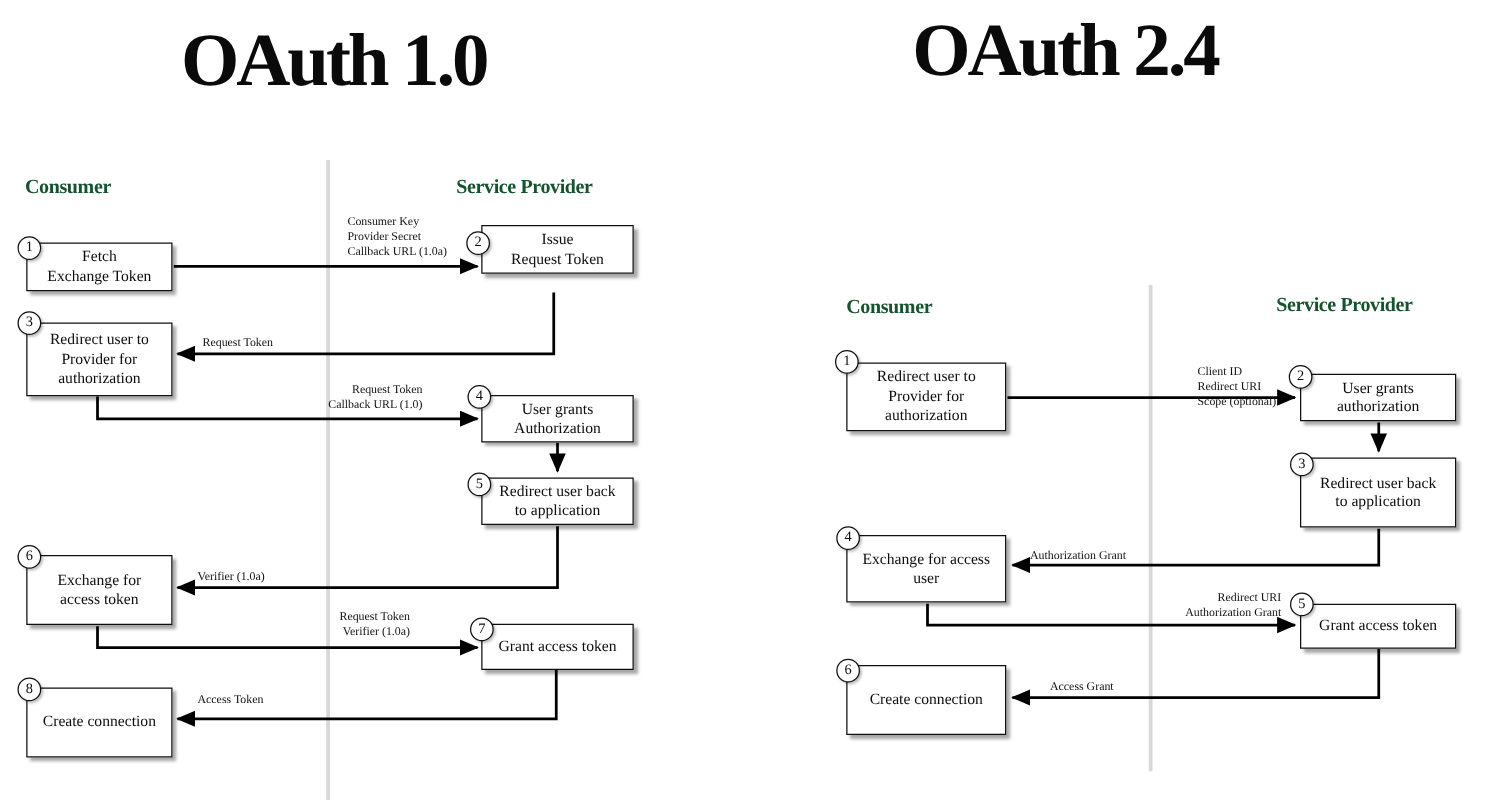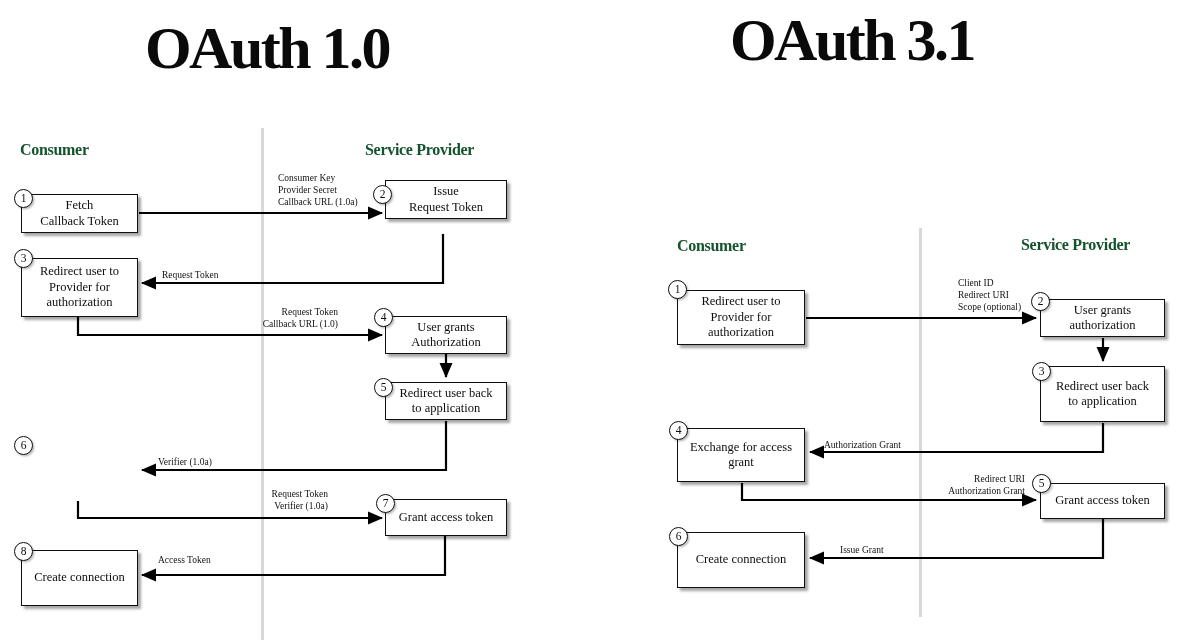--- a/index.html
+++ b/index.html
@@ -63,38 +63,40 @@
 
       <path d="M806,318 L1036,318" marker-end="url(#ah)"></path>
       <path d="M1103,338 L1103,361" marker-end="url(#ah)"></path>
       <path d="M1103,423 L1103,452 L810,452" marker-end="url(#ah)"></path>
       <path d="M742,483 L742,500 L1036,500" marker-end="url(#ah)"></path>
       <path d="M1103,519 L1103,558 L810,558" marker-end="url(#ah)"></path>
     </g>
   </svg>
 
   <div class="title" style="left:67px;top:18px;width:400px">OAuth 1.0</div>
-  <div class="title" style="left:652px;top:10px;width:400px">OAuth 3.1</div>
+  <div class="title" style="left:652px;top:10px;width:400px">OAuth 2.4</div>
 
   <div class="colhead" style="left:20px;top:141px;width:120px">Consumer</div>
   <div class="colhead" style="left:365px;top:141px;width:160px">Service Provider</div>
   <div class="colhead" style="left:677px;top:237px;width:128px">Consumer</div>
   <div class="colhead" style="left:1021px;top:236px;width:160px">Service Provider</div>
 
   <div class="node" style="left:21px;top:194px;width:117px;height:39px">Fetch
-Callback Token</div>
+Exchange Token</div>
   <div class="node" style="left:385px;top:180px;width:122px;height:39px">Issue
 Request Token</div>
   <div class="node" style="left:21px;top:258px;width:117px;height:59px">Redirect user to
 Provider for
 authorization</div>
   <div class="node" style="left:385px;top:316px;width:122px;height:38px">User grants
 Authorization</div>
   <div class="node" style="left:385px;top:382px;width:122px;height:38px">Redirect user back
 to application</div>
+  <div class="node" style="left:21px;top:444px;width:117px;height:56px">Exchange for
+access token</div>
   <div class="node" style="left:385px;top:499px;width:122px;height:37px">Grant access token</div>
   <div class="node" style="left:21px;top:550px;width:117px;height:56px">Create connection</div>
 
   <div class="badge" style="left:14px;top:189px">1</div>
   <div class="badge" style="left:373px;top:185px">2</div>
   <div class="badge" style="left:14px;top:249px">3</div>
   <div class="badge" style="left:374px;top:308px">4</div>
   <div class="badge" style="left:374px;top:378px">5</div>
   <div class="badge" style="left:14px;top:436px">6</div>
   <div class="badge" style="left:376px;top:494px">7</div>
@@ -112,32 +114,32 @@
   <div class="elabel" style="left:158px;top:554px">Access Token</div>
 
   <div class="node" style="left:677px;top:290px;width:128px;height:55px">Redirect user to
 Provider for
 authorization</div>
   <div class="node" style="left:1040px;top:299px;width:125px;height:38px">User grants
 authorization</div>
   <div class="node" style="left:1040px;top:366px;width:125px;height:56px">Redirect user back
 to application</div>
   <div class="node" style="left:677px;top:428px;width:128px;height:54px">Exchange for access
-grant</div>
+user</div>
   <div class="node" style="left:1040px;top:483px;width:125px;height:36px">Grant access token</div>
   <div class="node" style="left:677px;top:532px;width:128px;height:56px">Create connection</div>
 
   <div class="badge" style="left:668px;top:280px">1</div>
   <div class="badge" style="left:1031px;top:292px">2</div>
   <div class="badge" style="left:1032px;top:362px">3</div>
   <div class="badge" style="left:669px;top:421px">4</div>
   <div class="badge" style="left:1032px;top:474px">5</div>
   <div class="badge" style="left:669px;top:527px">6</div>
 
-  <div class="elabel" style="left:958px;top:277px">Client ID
+  <div class="elabel" style="left:958px;top:292px">Client ID
 Redirect URI
 Scope (optional)</div>
   <div class="elabel" style="left:824px;top:439px">Authorization Grant</div>
   <div class="elabel r" style="left:905px;top:473px;width:120px">Redirect URI
 Authorization Grant</div>
-  <div class="elabel" style="left:840px;top:544px">Issue Grant</div>
+  <div class="elabel" style="left:840px;top:544px">Access Grant</div>
 
 </div>
 
 </body></html>

